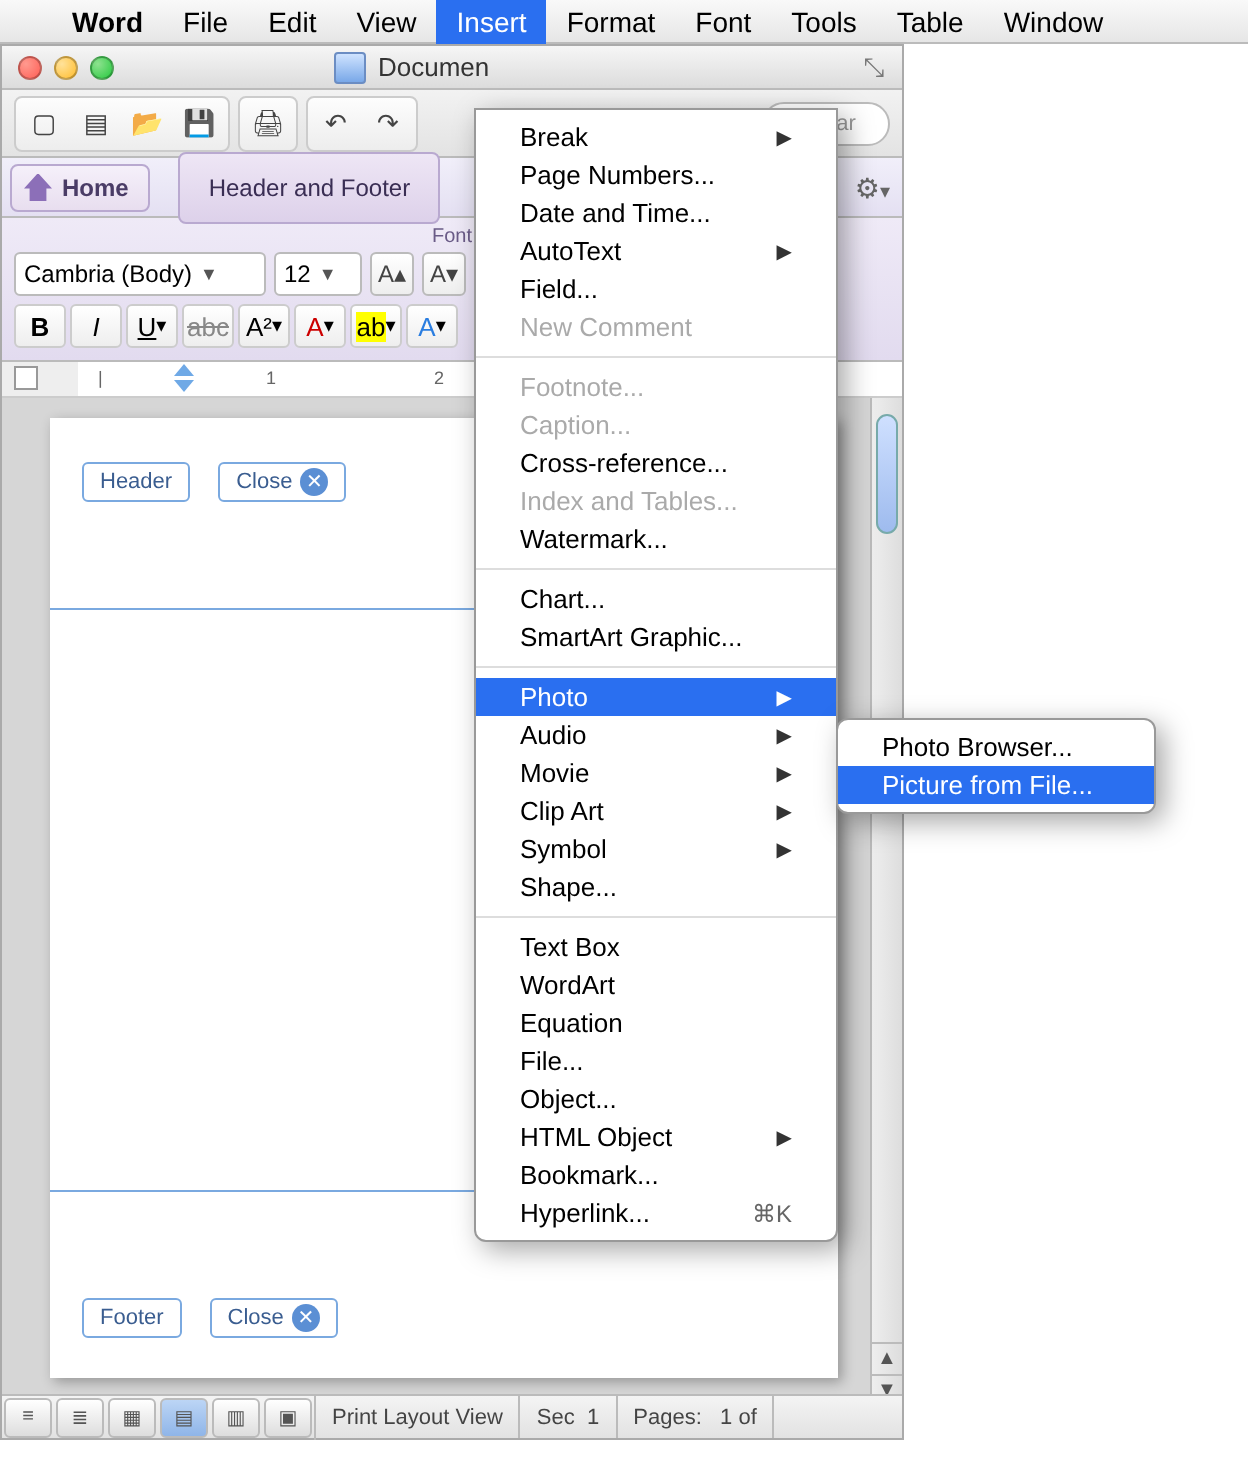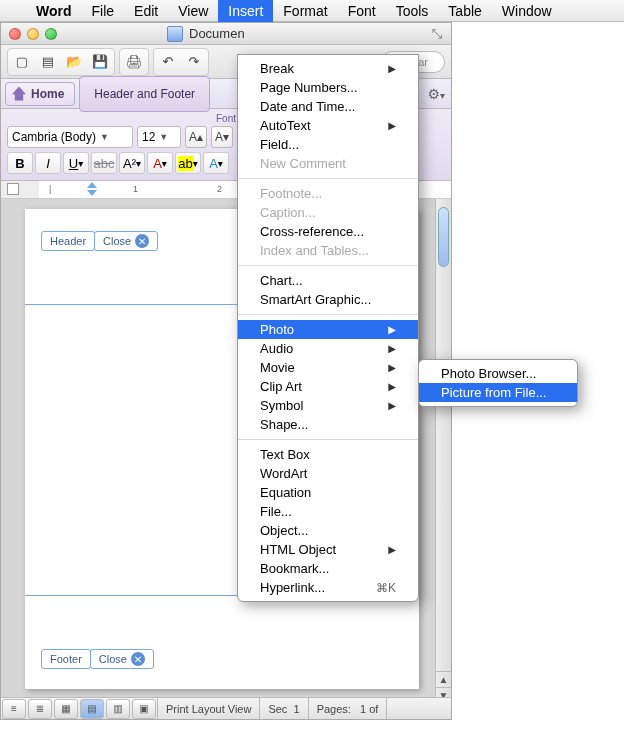--- a/index.html
+++ b/index.html
@@ -24,21 +24,21 @@
 .titlebar .title { margin-left: 6px; color: #333; }
 .titlebar .expand { margin-left: auto; margin-right:6px; width:16px;height:16px; color:#777; font-size:13px; text-align:center; }
 
 
 .toolbar1 { height: 34px; background: linear-gradient(#f2f2f2,#e3e3e3); display: flex; align-items: center; gap: 4px; padding: 0 6px; border-bottom: 1px solid #bbb; }
 .tb-group { display:flex; gap:2px; align-items:center; padding:2px; border:1px solid #ccc; border-radius:4px; background:linear-gradient(#fdfdfd,#ededed); }
 .tb-btn { width:24px; height:22px; display:flex; align-items:center; justify-content:center; color:#444; font-size:13px; }
 .searchwrap { flex:0 0 64px; margin-left:auto; height:22px; border:1px solid #bbb; border-radius:11px; background:#fff; display:flex; align-items:center; padding:0 6px; color:#999; font-size:11px; }
 .searchwrap .mag { margin-right:3px; }
 
-.ribbon-tabs { height: 30px; background: linear-gradient(#f1effa,#e4e0f2); border-bottom:1px solid #bbb; display:flex; align-items:center; padding-left:4px; gap:0; position:relative; }
+.ribbon-tabs { height: 30px; background: linear-gradient(#f1effa,#e4e0f2); border-bottom:1px solid #bbb; display:flex; align-items:center; padding-left:4px; gap:10px; position:relative; }
 .rt-home { display:flex; align-items:center; height:24px; padding:0 10px 0 6px; background:linear-gradient(#f5f0fa,#e8deef); border:1px solid #b9a9d0; border-radius:4px; font-weight:bold; color:#4a3c66; font-size:12px; }
 .rt-home .homeicon { width:14px;height:14px;margin-right:5px; background:#8c6fb8; clip-path: polygon(50% 0,100% 55%,80% 55%,80% 100%,20% 100%,20% 55%,0 55%);}
 .rt-active { height:36px; padding:0 14px; background:linear-gradient(#eee6f5,#ddd1ea); border:1px solid #b9a9d0; border-radius:4px; margin-left:4px; font-size:12px; color:#3a2e54; display:flex; align-items:center;}
 .rt-gear { margin-left:auto; margin-right:6px; color:#666; font-size:14px; }
 
 .ribbon-body { background:linear-gradient(#efeaf7,#e2dbef); padding:4px 6px 6px; border-bottom:1px solid #bbb; }
 .rib-label { font-size:10px; color:#6a5b87; text-align:center; margin-bottom:2px; }
 .rib-row { display:flex; align-items:center; gap:4px; }
 .combo { height:22px; border:1px solid #bbb; background:#fff; border-radius:3px; display:flex; align-items:center; padding:0 4px; font-size:12px; }
 .combo .dd { margin-left:4px; color:#555; font-size:9px; }
@@ -56,21 +56,21 @@
 .ruler .indent { position:absolute; top:1px; width:10px;height:14px; }
 .ruler .indent::before { content:''; position:absolute; top:0; left:0; border-left:5px solid transparent;border-right:5px solid transparent;border-bottom:6px solid #6fa9e6; }
 .ruler .indent::after { content:''; position:absolute; bottom:0; left:0; border-left:5px solid transparent;border-right:5px solid transparent;border-top:6px solid #6fa9e6; }
 
 
 .docarea { background:#d6d6d6; height:520px; position:relative; overflow:hidden; }
 .page { position:absolute; left:24px; top:10px; width:394px; height:480px; background:#fff; box-shadow:2px 2px 6px rgba(0,0,0,.3); }
 .hf-region { position:absolute; left:0; right:0; height:54px; border-top:1px solid #7aa9e0; border-bottom:1px solid #7aa9e0; }
 .hf-top { top:42px; border-top:none; }
 .hf-bot { bottom:40px; border-bottom:none; }
-.hf-tag { position:absolute; left:16px; display:flex; gap:0; font-size:11px; }
+.hf-tag { position:absolute; left:16px; display:flex; gap:15px; font-size:11px; }
 .hf-tag-top { top:-20px; }
 .hf-tag-bot { bottom:-20px; }
 .tag-pill { background:#fff; border:1px solid #7aa9e0; border-radius:3px; padding:2px 8px; color:#3a5d90; display:flex;align-items:center;gap:4px; }
 .tag-pill + .tag-pill { margin-left:-1px; }
 .closex { width:14px;height:14px;border-radius:50%;background:#5b8fd4;color:#fff;font-size:10px;display:flex;align-items:center;justify-content:center; }
 .scrollv { position:absolute; right:0; top:0; width:16px; height:100%; background:linear-gradient(90deg,#eee,#ddd); border-left:1px solid #bbb; }
 .scrollv .thumb { position:absolute; left:2px; right:2px; top:8px; height:60px; background:linear-gradient(#cfe0ff,#9ebbee); border:1px solid #7aa; border-radius:6px; }
 .scrollv .arrows { position:absolute; bottom:0; left:0; right:0; height:48px; display:flex; flex-direction:column; }
 .scrollv .arrows div { flex:1; border-top:1px solid #bbb; display:flex;align-items:center;justify-content:center; color:#555; font-size:10px; }
 
@@ -286,20 +286,23 @@
     </div>
     <div class="dd-item disabled">
       <span>Caption...</span>
     </div>
     <div class="dd-item">
       <span>Cross-reference...</span>
     </div>
     <div class="dd-item disabled">
       <span>Index and Tables...</span>
     </div>
+    <div class="dd-item">
+      <span>Watermark...</span>
+    </div>
     <div class="dd-sep"></div>
     <div class="dd-item">
       <span>Chart...</span>
     </div>
     <div class="dd-item">
       <span>SmartArt Graphic...</span>
     </div>
     <div class="dd-sep"></div>
     <div class="dd-item hover">
       <span>Photo</span>

